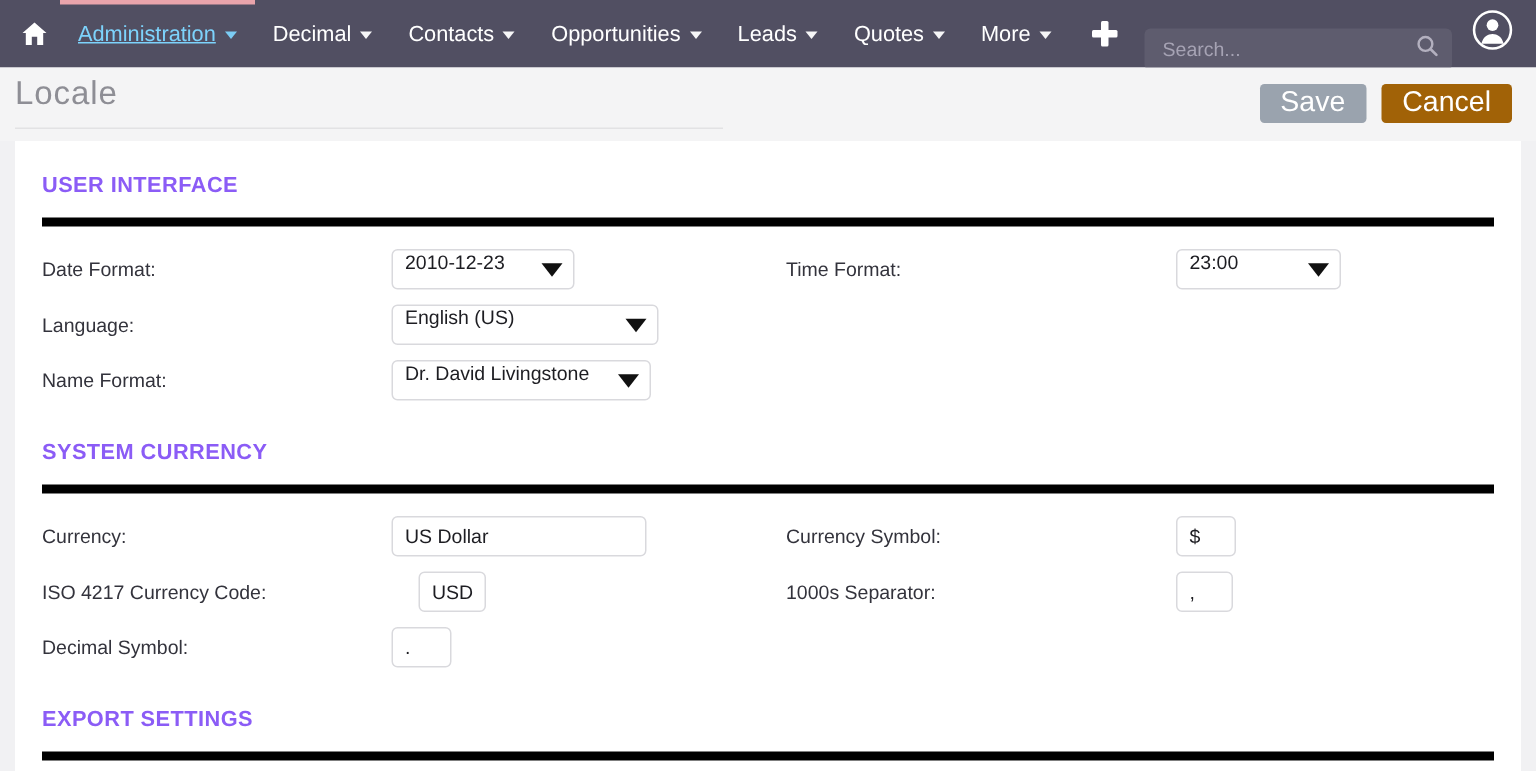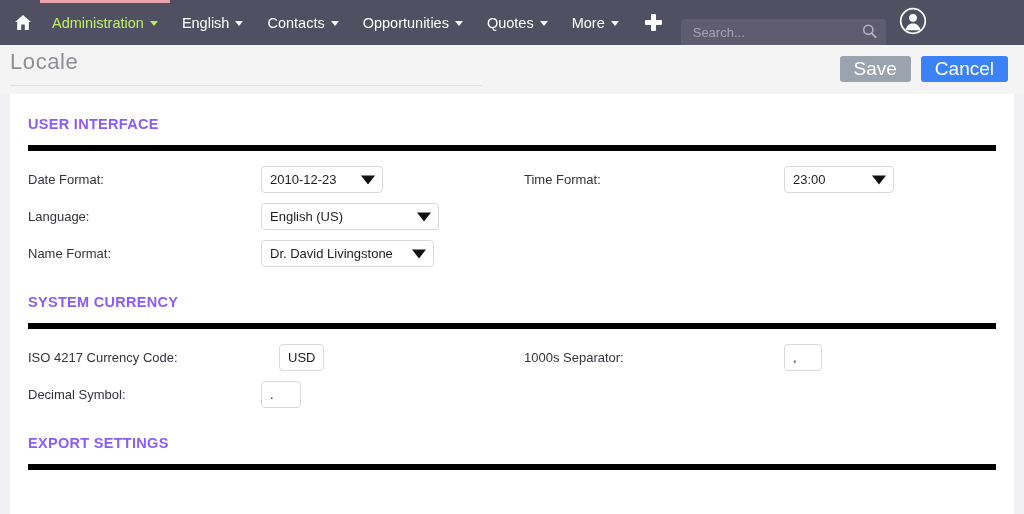--- a/index.html
+++ b/index.html
@@ -30,21 +30,21 @@
     height: 45px;
     display: flex;
     align-items: center;
     gap: 6px;
     padding: 0 12px;
     color: #ffffff;
     font-size: 14.5px;
     white-space: nowrap;
     cursor: pointer;
   }
-  .nav-item.active { color: #bef264; }
+  .nav-item.active { color: #7dd3fc; text-decoration: underline; }
   .nav-item.active::before {
     content: "";
     position: absolute;
     left: 0; right: 0; top: 0;
     height: 3px;
     background: #e9a4ab;
   }
   .caret {
     width: 0; height: 0;
     border-left: 4.5px solid transparent;
@@ -143,21 +143,21 @@
     height: 26px;
     border: 0;
     border-radius: 3px;
     background: #9aa3ae;
     color: #ffffff;
     font-size: 19px;
     font-family: Liberation Sans, sans-serif;
     cursor: pointer;
     padding: 0 14px;
   }
-  .btn-cancel { background: #3b82f6; }
+  .btn-cancel { background: #a16207; }
 
   
   .panel {
     margin: 0 10px;
     background: #ffffff;
     height: 520px;
     padding: 0 18px;
   }
   .section-title {
     font-size: 14.5px;
@@ -188,21 +188,21 @@
   }
   .label.col2 { width: 260px; flex: 0 0 260px; }
 
   .control {
     position: relative;
     height: 27px;
     border: 1px solid #d9d9dd;
     border-radius: 4px;
     background: #fff;
     display: flex;
-    align-items: center;
+    align-items: flex-start;
     padding: 0 8px;
     font-size: 13px;
     color: #1d1d22;
     cursor: pointer;
   }
   .control.select { padding-right: 26px; }
   .control .sel-caret {
     position: absolute;
     right: 7px;
     top: 50%;
@@ -240,34 +240,38 @@
       </svg>
     </span>
   </div>
 
   <div class="nav-item active">
     <span>Administration</span>
     <i class="caret"></i>
   </div>
 
   <div class="nav-item">
-    <span>English</span>
+    <span>Decimal</span>
     <i class="caret"></i>
   </div>
 
   <div class="nav-item">
     <span>Contacts</span>
     <i class="caret"></i>
   </div>
 
   <div class="nav-item">
     <span>Opportunities</span>
     <i class="caret"></i>
   </div>
 
+  <div class="nav-item">
+    <span>Leads</span>
+    <i class="caret"></i>
+  </div>
 
   <div class="nav-item">
     <span>Quotes</span>
     <i class="caret"></i>
   </div>
 
   <div class="nav-item">
     <span>More</span>
     <i class="caret"></i>
   </div>
@@ -345,20 +349,30 @@
           <span>Dr. David Livingstone</span>
           <i class="sel-caret"></i>
         </div>
       </div>
     </div>
   </div>
 
   <div class="section-title">SYSTEM CURRENCY</div>
 
   <div class="rows">
+    <div class="row">
+      <div class="field col1">
+        <span class="label">Currency:</span>
+        <input class="control w-curr" type="text" value="US Dollar" style="">
+      </div>
+      <div class="field">
+        <span class="label col2">Currency Symbol:</span>
+        <input class="control w-sym" type="text" value="$" style="">
+      </div>
+    </div>
 
     <div class="row">
       <div class="field col1">
         <span class="label">ISO 4217 Currency Code:</span>
         <input class="control w-iso" type="text" value="USD" style="">
       </div>
       <div class="field">
         <span class="label col2">1000s Separator:</span>
         <input class="control w-sep" type="text" value="," style="">
       </div>

